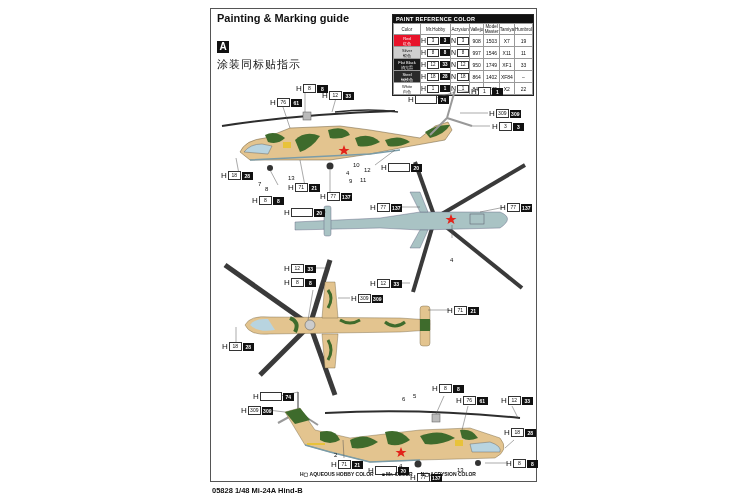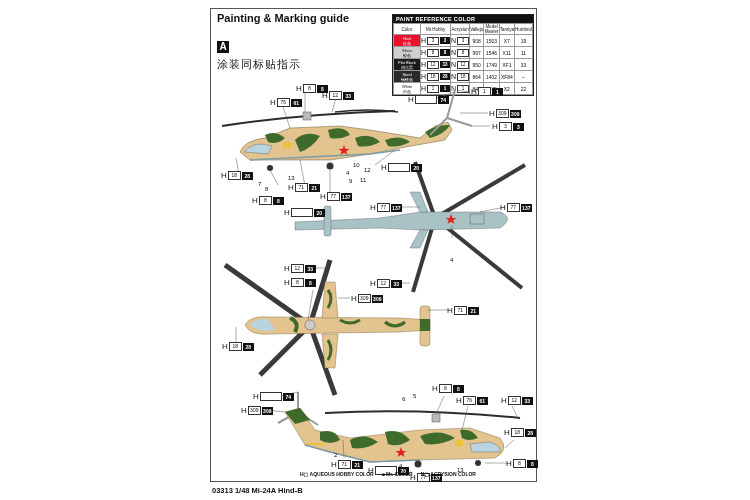--- a/index.html
+++ b/index.html
@@ -461,13 +461,13 @@
 <div class="num" style="left:334px;top:452px">2</div>
 <div class="num" style="left:399px;top:463px">4</div>
 <div class="num" style="left:457px;top:467px">13</div>
 
 <div class="legend">
   <span>H▢ <span>AQUEOUS HOBBY COLOR</span></span>
   <span>■ <span>Mr. COLOR</span></span>
   <span>N▢ <span>ACRYSION COLOR</span></span>
 </div>
 
-<div class="caption">03313 1/48  Mi-24A Hind-B</div>
+<div class="caption">05828 1/48  Mi-24A Hind-B</div>
 
 </body></html>

